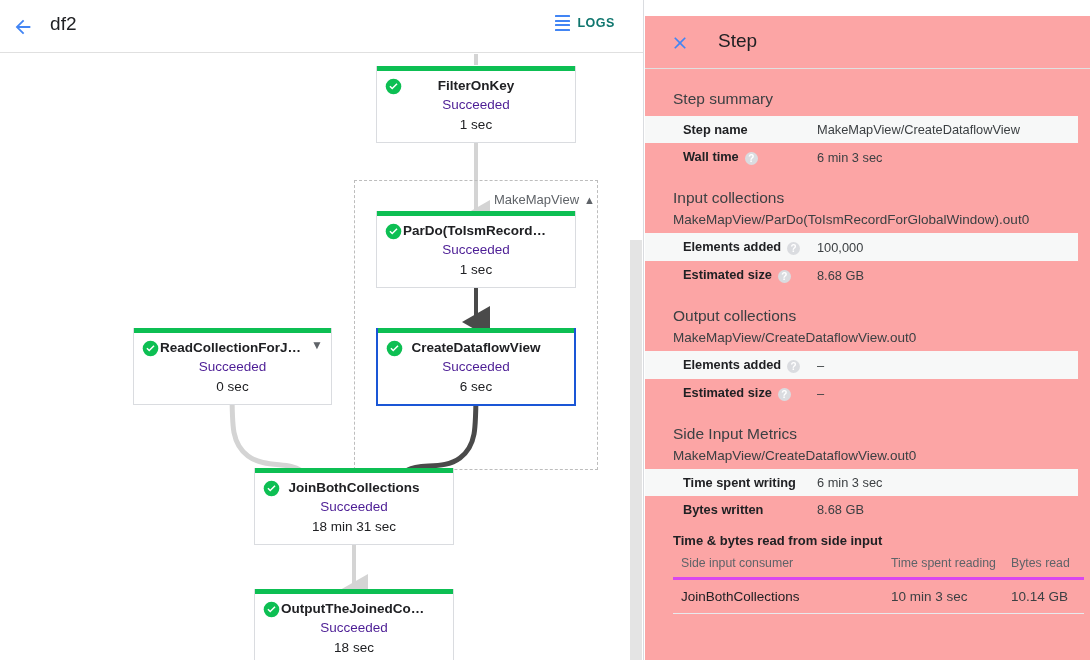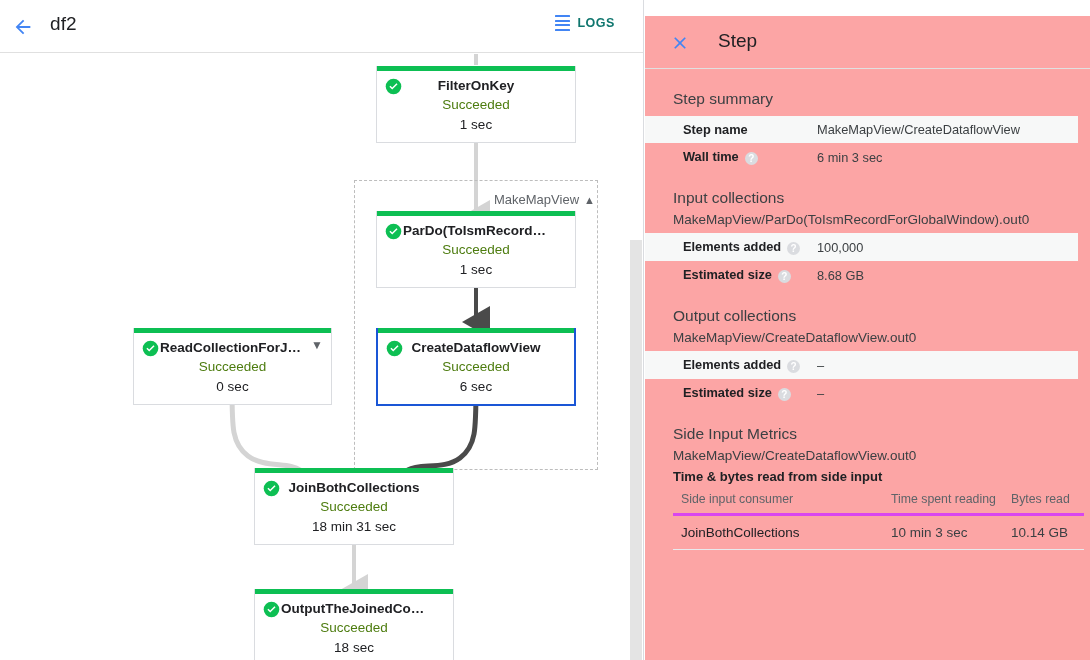--- a/index.html
+++ b/index.html
@@ -98,21 +98,21 @@
     position: absolute; left: 8px; top: 7px;
     width: 17px; height: 17px;
   }
   .node-title {
     font-size: 13.5px; font-weight: 700; color: #202124;
     line-height: 18px;
     padding: 0 26px;
     white-space: nowrap; overflow: hidden; text-overflow: ellipsis;
   }
   .node-status {
-    font-size: 13.5px; color: #4d7c0f; line-height: 20px;
+    font-size: 13.5px; color: #4c1d95; line-height: 20px;
   }
   .node-time {
     font-size: 13.5px; color: #202124; line-height: 19px;
   }
   .node-expand {
     position: absolute; right: 8px; top: 6px;
     color: #5f6368; font-size: 12px; cursor: pointer;
     line-height: 12px;
   }
 
@@ -435,20 +435,36 @@
             <td class="kv-key">
               <span>Estimated size</span><span class="help-icon">?</span>
             </td>
             <td class="kv-val">–</td>
           </tr>
         </tbody>
       </table>
 
       <div class="section-heading tight">Side Input Metrics</div>
       <div class="collection-name">MakeMapView/CreateDataflowView.out0</div>
+      <table class="kv-table" style="margin-bottom:10px;">
+        <tbody>
+          <tr class="striped">
+            <td class="kv-key">
+              <span>Time spent writing</span>
+            </td>
+            <td class="kv-val">6 min 3 sec</td>
+          </tr>
+          <tr>
+            <td class="kv-key">
+              <span>Bytes written</span>
+            </td>
+            <td class="kv-val">8.68 GB</td>
+          </tr>
+        </tbody>
+      </table>
 
       <div class="subsection-title">Time &amp; bytes read from side input</div>
       <table class="data-table">
         <thead>
           <tr>
             <th class="first col-consumer">Side input consumer</th>
             <th class="num col-time">Time spent reading</th>
             <th class="num">Bytes read</th>
           </tr>
         </thead>

